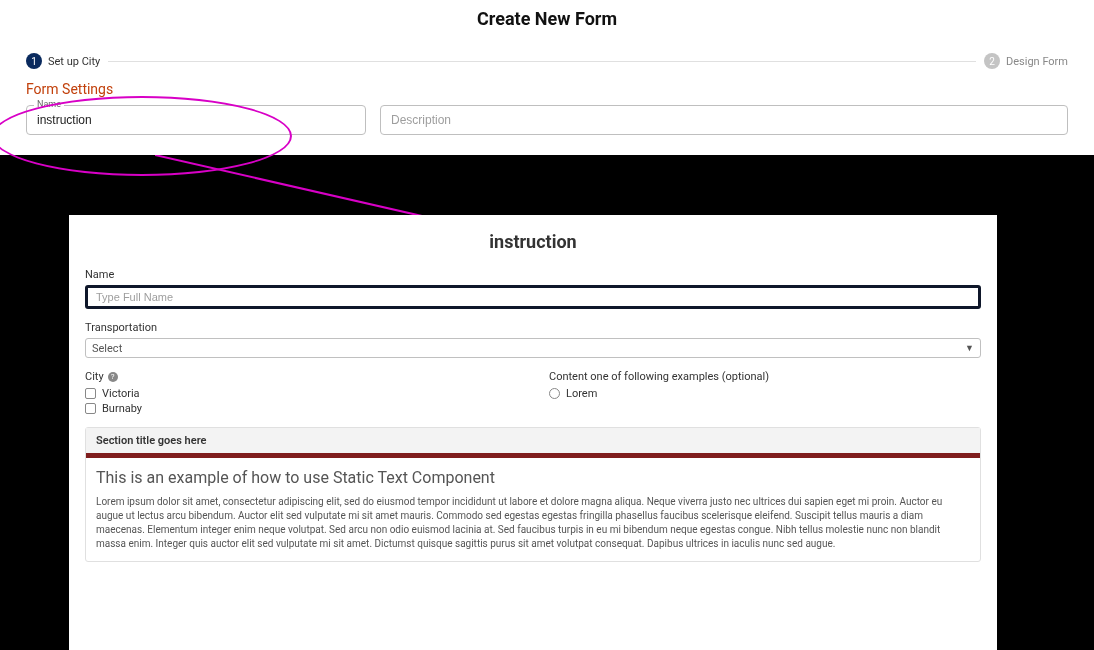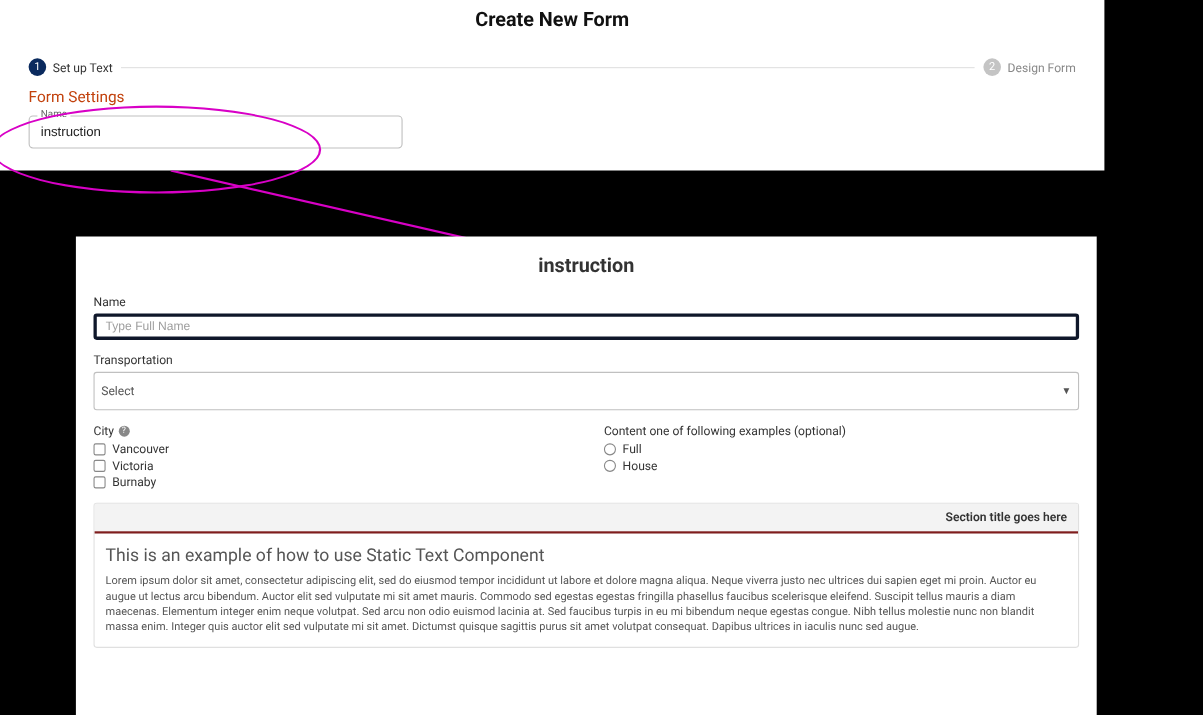--- a/index.html
+++ b/index.html
@@ -1,17 +1,17 @@
 <!DOCTYPE html>
 <html><head>
 <meta charset="utf-8">
 <style>
   * { box-sizing: border-box; margin: 0; padding: 0; }
   body { font-family: -apple-system, BlinkMacSystemFont, "Segoe UI", Roboto, Arial, sans-serif; background: #000; width: 1094px; height: 650px; position: relative; }
-  .top-panel { background: #fff; width: 1004px; height: 155px; position: absolute; top: 0; left: 0; }
+  .top-panel { background: #fff; width: 1094px; height: 155px; position: absolute; top: 0; left: 0; }
   .page-title { text-align: center; font-size: 18px; font-weight: 700; padding-top: 8px; color: #111; }
   .stepper { display: flex; align-items: center; justify-content: space-between; padding: 0 26px; margin-top: 24px; }
   .step { display: flex; align-items: center; gap: 6px; font-size: 11px; color: #333; }
   .step-num { width: 16px; height: 16px; border-radius: 50%; display: inline-flex; align-items: center; justify-content: center; font-size: 10px; color: #fff; }
   .step-num.active { background: #0a2a5e; }
   .step-num.inactive { background: #c4c4c4; }
   .step.inactive-text { color: #888; }
   .step-line { flex: 1; height: 1px; background: #e0e0e0; margin: 0 8px; }
   .form-settings-heading { font-size: 14px; font-weight: 400; padding: 12px 26px 8px; color: #c2410c; }
   .inputs-row { display: flex; gap: 14px; padding: 0 26px; }
@@ -26,58 +26,61 @@
 
   .preview-panel { position: absolute; left: 69px; top: 215px; width: 928px; height: 435px; background: #fff; padding: 16px 0 0; overflow: hidden; }
   .preview-title { text-align: center; font-size: 18px; font-weight: 700; color: #333; margin-bottom: 16px; }
   .preview-inner { padding: 0 16px; }
   .field-group { margin-bottom: 12px; }
   .field-label { font-size: 11px; color: #333; margin-bottom: 4px; display: flex; align-items: center; gap: 4px; }
   .help-icon { width: 10px; height: 10px; border-radius: 50%; background: #888; color: #fff; font-size: 8px; display: inline-flex; align-items: center; justify-content: center; }
   .text-input { width: 100%; height: 24px; border: 3px solid #0f172a; border-radius: 3px; padding: 0 8px; font-size: 11px; color: #333; background: #fff; }
   .text-input::placeholder { color: #9e9e9e; }
   .textarea { width: 100%; height: 40px; border: 1px solid #c0c0c0; border-radius: 3px; padding: 6px 8px; font-size: 11px; resize: vertical; }
-  .select { width: 100%; height: 35px; border: 1px solid #c0c0c0; border-radius: 3px; padding: 0 6px; font-size: 11px; color: #555; background: #fff; position: relative; display: flex; align-items: center; justify-content: space-between; gap: 47px; }
+  .select { width: 100%; height: 20px; border: 1px solid #c0c0c0; border-radius: 3px; padding: 0 6px; font-size: 11px; color: #555; background: #fff; position: relative; display: flex; align-items: center; justify-content: space-between; gap: 47px; }
   .caret { font-size: 9px; color: #555; }
   .two-col { display: flex; gap: 32px; }
   .col { flex: 1; }
   .check-row, .radio-row { display: flex; align-items: center; gap: 6px; font-size: 11px; color: #333; margin-bottom: 2px; }
   .check-box { width: 11px; height: 11px; border: 1px solid #888; border-radius: 2px; display: inline-block; }
   .radio-circle { width: 11px; height: 11px; border: 1px solid #888; border-radius: 50%; display: inline-block; }
   .section-box { border: 1px solid #e0e0e0; border-radius: 3px; margin-top: 10px; }
-  .section-header { background: #f3f3f3; padding: 6px 10px; font-size: 11px; font-weight: 600; color: #333; border-bottom: 2px solid #7f1d1d; text-align: right; }
+  .section-header { background: #f3f3f3; padding: 6px 10px; font-size: 11px; font-weight: 600; color: #333; border-bottom: 5px solid #7f1d1d; }
   .section-body { padding: 10px; }
   .content-title { font-size: 15px; font-weight: 700; color: #333; margin-bottom: 4px; }
   .content-sub { font-size: 16px; color: #555; margin-bottom: 8px; }
   .lorem { font-size: 10px; color: #555; line-height: 1.4; }
 </style>
 </head>
 <body>
 
 <div class="top-panel">
   <div class="page-title">Create New Form</div>
 
   <div class="stepper">
     <div class="step">
       <span class="step-num active">1</span>
-      <span>Set up Text</span>
+      <span>Set up City</span>
     </div>
     <div class="step-line"></div>
     <div class="step inactive-text">
       <span class="step-num inactive">2</span>
       <span>Design Form</span>
     </div>
   </div>
 
   <div class="form-settings-heading">Form Settings</div>
 
   <div class="inputs-row">
     <div class="outlined-field name">
       <span class="float-label">Name</span>
       <input type="text" value="instruction" style="">
+    </div>
+    <div class="outlined-field">
+      <input type="text" placeholder="Description" style="">
     </div>
   </div>
 </div>
 
 <div class="annot-ellipse"></div>
 
 <svg class="annot-arrow" width="380" height="110">
   <defs>
     <marker id="arrowhead" markerWidth="8" markerHeight="8" refX="6" refY="3" orient="auto">
       <polygon points="0 0, 7 3, 0 6" fill="#d800c6"></polygon>
@@ -105,40 +108,32 @@
     </div>
 
     <div class="two-col">
       <div class="col">
         <div class="field-label">
           <span>City</span>
           <span class="help-icon">?</span>
         </div>
         <div class="check-row">
           <span class="check-box"></span>
-          <span>Vancouver</span>
-        </div>
-        <div class="check-row">
-          <span class="check-box"></span>
           <span>Victoria</span>
         </div>
         <div class="check-row">
           <span class="check-box"></span>
           <span>Burnaby</span>
         </div>
       </div>
       <div class="col">
         <div class="field-label">Content one of following examples (optional)</div>
         <div class="radio-row">
           <span class="radio-circle"></span>
-          <span>Full</span>
-        </div>
-        <div class="radio-row">
-          <span class="radio-circle"></span>
-          <span>House</span>
+          <span>Lorem</span>
         </div>
       </div>
     </div>
 
     <div class="section-box">
       <div class="section-header">Section title goes here</div>
       <div class="section-body">
         <div class="content-sub">This is an example of how to use Static Text Component</div>
         <div class="lorem">Lorem ipsum dolor sit amet, consectetur adipiscing elit, sed do eiusmod tempor incididunt ut labore et dolore magna aliqua. Neque viverra justo nec ultrices dui sapien eget mi proin. Auctor eu augue ut lectus arcu bibendum. Auctor elit sed vulputate mi sit amet mauris. Commodo sed egestas egestas fringilla phasellus faucibus scelerisque eleifend. Suscipit tellus mauris a diam maecenas. Elementum integer enim neque volutpat. Sed arcu non odio euismod lacinia at. Sed faucibus turpis in eu mi bibendum neque egestas congue. Nibh tellus molestie nunc non blandit massa enim. Integer quis auctor elit sed vulputate mi sit amet. Dictumst quisque sagittis purus sit amet volutpat consequat. Dapibus ultrices in iaculis nunc sed augue.</div>
       </div>

